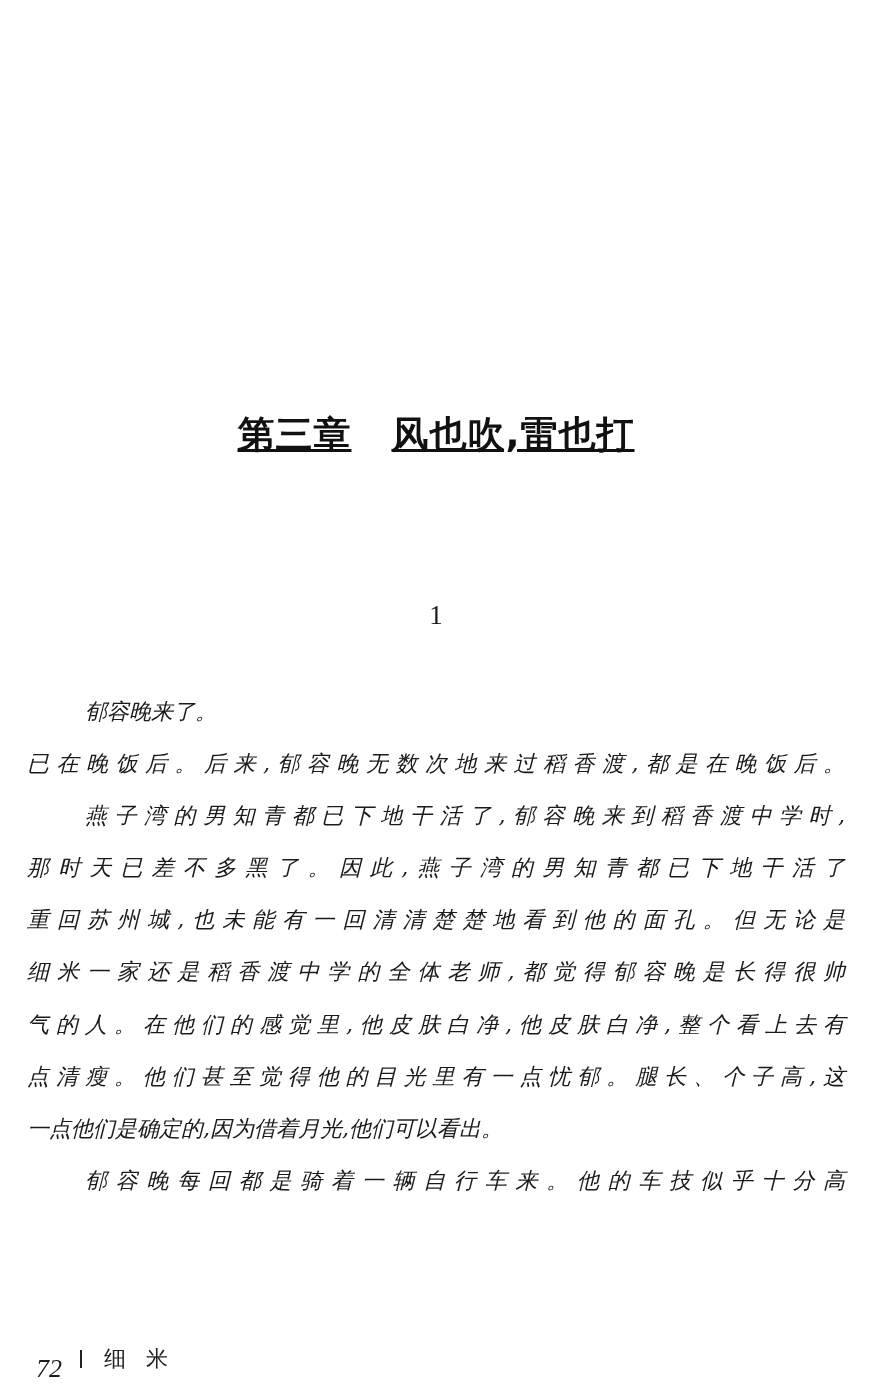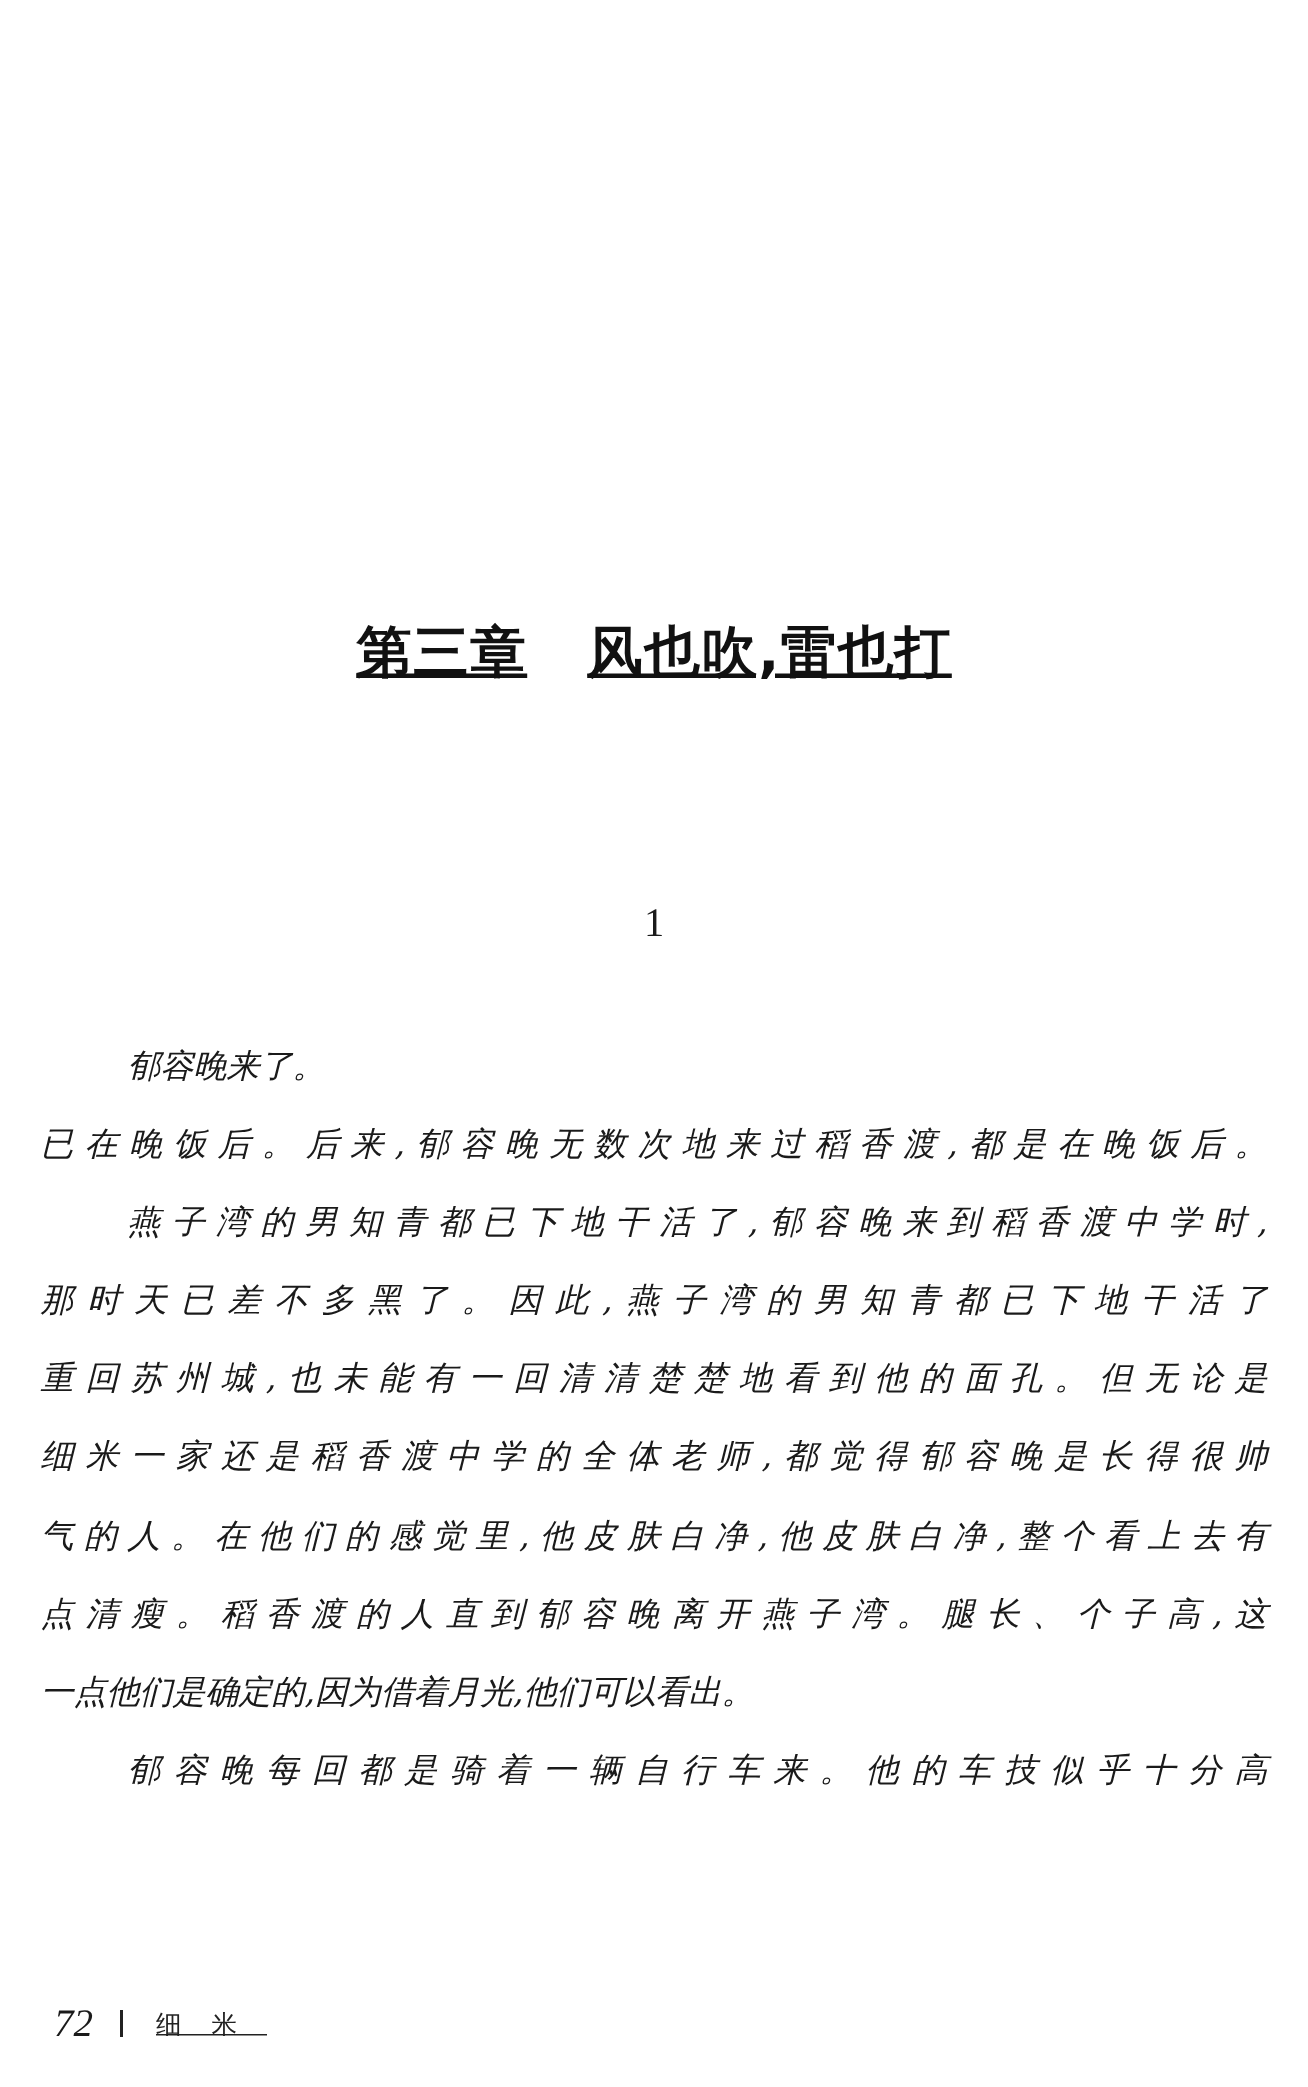--- a/index.html
+++ b/index.html
@@ -29,48 +29,48 @@
     }
     .line { display: block; white-space: nowrap; text-align: justify; text-align-last: justify; }
     .line.last { text-align-last: left; }
     .line.indent { padding-left: 58px; }
     .footer {
       position: absolute; top: 1334px; left: 36px;
       display: flex; align-items: center;
     }
     .page-num {
       font-family: "Liberation Serif", "DejaVu Serif", serif;
-      font-style: italic; font-size: 26px; line-height: 30px;
+      font-style: italic; font-size: 26px; line-height: 30px; margin-top: 20px;
     }
     .footer-sep {
       display: inline-block; width: 2px; height: 18px; background: #222;
       margin-left: 18px; margin-right: 22px;
     }
     .footer-book {
-      font-size: 17px; letter-spacing: 20px; color: #222; text-decoration: underline;
+      font-size: 22px; letter-spacing: 20px; color: #222;
     }
   </style>
 </head>
 <body>
 
 <h1 class="chapter-title">
   <span>第三章</span><span class="gap"></span><span>风也吹,雷也打</span>
 </h1>
 
 <div class="section-num">1</div>
 
 <div class="body-text" id="body-text">
     <span class="line indent last">郁容晚来了。</span>
     <span class="line">已在晚饭后。后来,郁容晚无数次地来过稻香渡,都是在晚饭后。</span>
     <span class="line indent">燕子湾的男知青都已下地干活了,郁容晚来到稻香渡中学时,</span>
     <span class="line">那时天已差不多黑了。因此,燕子湾的男知青都已下地干活了</span>
     <span class="line">重回苏州城,也未能有一回清清楚楚地看到他的面孔。但无论是</span>
     <span class="line">细米一家还是稻香渡中学的全体老师,都觉得郁容晚是长得很帅</span>
     <span class="line">气的人。在他们的感觉里,他皮肤白净,他皮肤白净,整个看上去有</span>
-    <span class="line">点清瘦。稻香渡的人直到郁容晚离开燕子湾。腿长、个子高,这</span>
+    <span class="line">点清瘦。他们甚至觉得他的目光里有一点忧郁。腿长、个子高,这</span>
     <span class="line last">一点他们是确定的,因为借着月光,他们可以看出。</span>
     <span class="line indent">郁容晚每回都是骑着一辆自行车来。他的车技似乎十分高</span>
   </div>
 
 <div class="footer">
   <span class="page-num">72</span>
   <span class="footer-sep"></span>
   <span class="footer-book">细米</span>
 </div>
 

